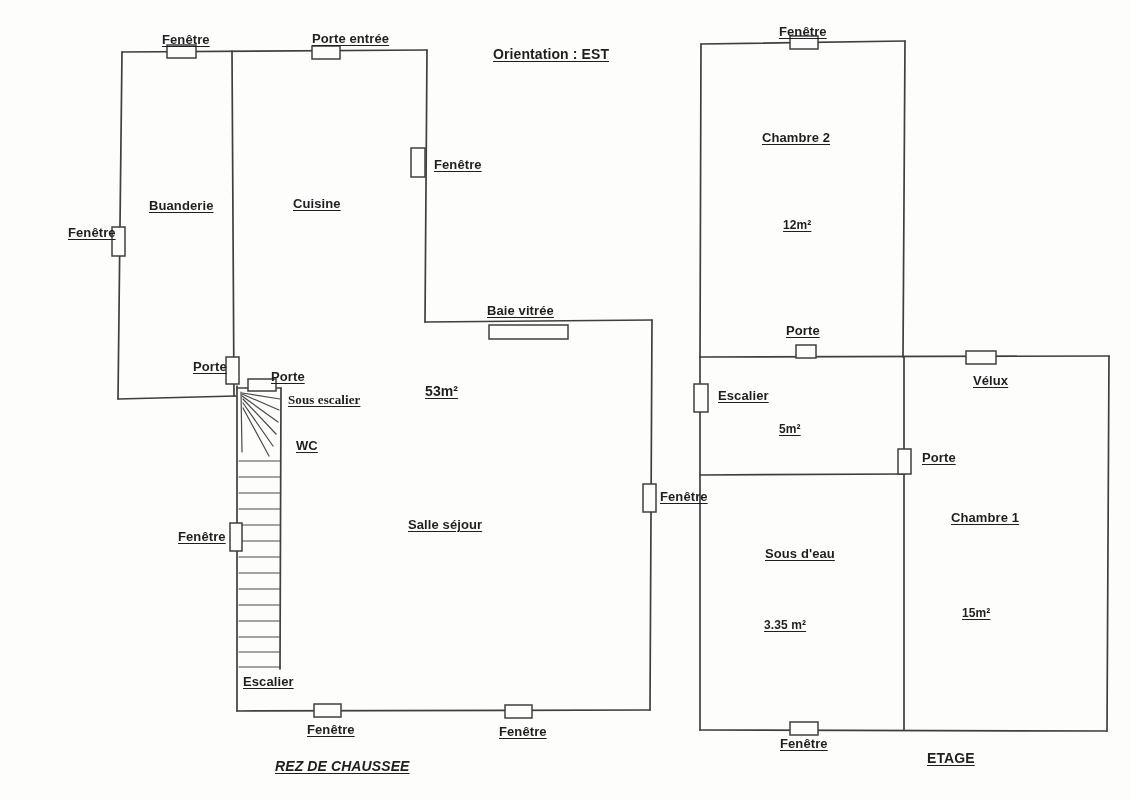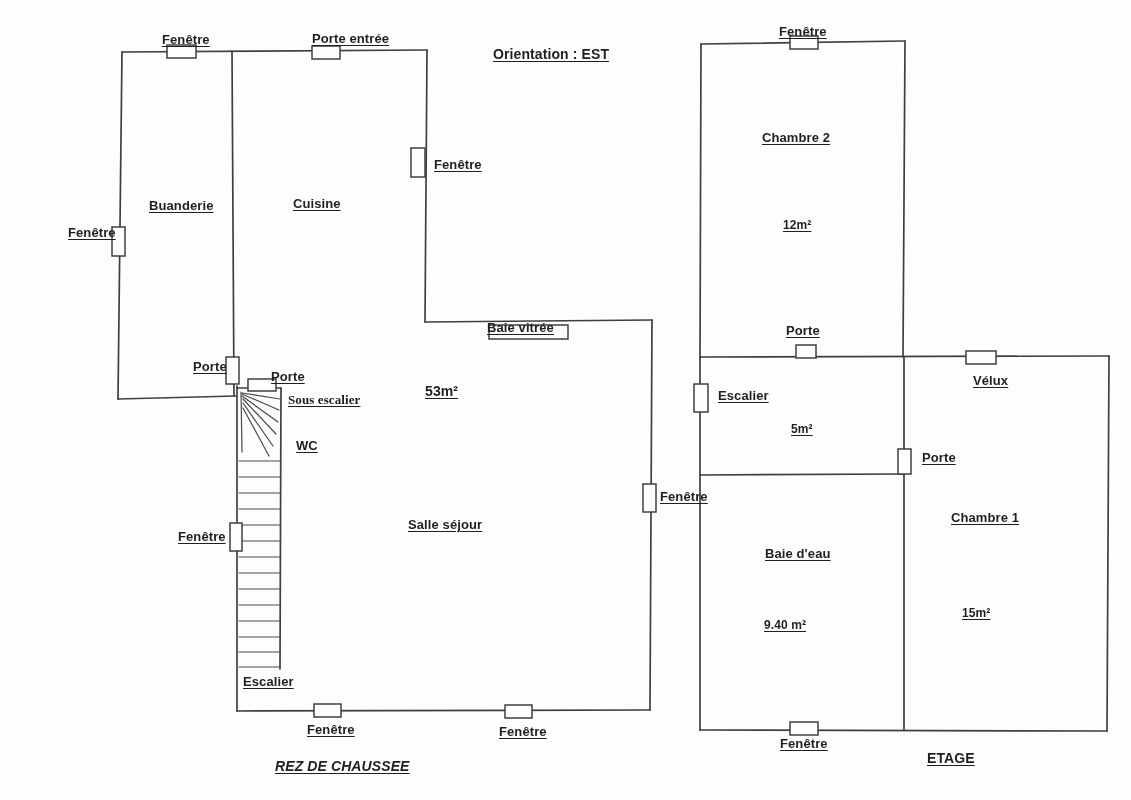--- a/index.html
+++ b/index.html
@@ -108,42 +108,42 @@
   </svg>
 
   <div class="lbl lg" style="left:493px;top:46px;">Orientation : EST</div>
 
   <div class="lbl" style="left:162px;top:32px;">Fenêtre</div>
   <div class="lbl" style="left:287px;top:31px;margin-left:25px;">Porte entrée</div>
   <div class="lbl" style="left:434px;top:157px;">Fenêtre</div>
   <div class="lbl" style="left:149px;top:198px;">Buanderie</div>
   <div class="lbl" style="left:293px;top:196px;">Cuisine</div>
   <div class="lbl" style="left:68px;top:225px;">Fenêtre</div>
-  <div class="lbl" style="left:487px;top:320px;">Baie vitrée</div>
+  <div class="lbl" style="left:487px;top:303px;">Baie vitrée</div>
   <div class="lbl" style="left:193px;top:359px;">Porte</div>
   <div class="lbl" style="left:271px;top:369px;">Porte</div>
   <div class="lbl lg" style="left:425px;top:383px;">53m²</div>
   <div class="lbl" style="left:288px;top:392px;font-family:Liberation Serif, serif;">Sous escalier</div>
   <div class="lbl" style="left:288px;top:438px;margin-left:8px;">WC</div>
   <div class="lbl" style="left:660px;top:489px;">Fenêtre</div>
   <div class="lbl" style="left:408px;top:517px;">Salle séjour</div>
   <div class="lbl" style="left:178px;top:529px;">Fenêtre</div>
   <div class="lbl" style="left:243px;top:674px;">Escalier</div>
   <div class="lbl" style="left:307px;top:722px;">Fenêtre</div>
   <div class="lbl" style="left:499px;top:724px;">Fenêtre</div>
   <div class="lbl lg" style="left:275px;top:758px;font-style:italic;">REZ DE CHAUSSEE</div>
 
   <div class="lbl" style="left:779px;top:24px;">Fenêtre</div>
   <div class="lbl" style="left:762px;top:130px;">Chambre 2</div>
   <div class="lbl md" style="left:783px;top:218px;">12m²</div>
   <div class="lbl" style="left:786px;top:323px;">Porte</div>
   <div class="lbl" style="left:973px;top:373px;">Vélux</div>
   <div class="lbl" style="left:718px;top:388px;">Escalier</div>
-  <div class="lbl md" style="left:779px;top:422px;margin-left:12px;">5m²</div>
+  <div class="lbl md" style="left:779px;top:422px;">5m²</div>
   <div class="lbl" style="left:922px;top:450px;">Porte</div>
   <div class="lbl" style="left:951px;top:510px;">Chambre 1</div>
-  <div class="lbl" style="left:765px;top:546px;">Baie d'eau</div>
+  <div class="lbl" style="left:765px;top:546px;">Sous d'eau</div>
   <div class="lbl md" style="left:962px;top:606px;">15m²</div>
-  <div class="lbl md" style="left:764px;top:618px;">9.40 m²</div>
+  <div class="lbl md" style="left:764px;top:618px;">3.35 m²</div>
   <div class="lbl" style="left:780px;top:736px;">Fenêtre</div>
   <div class="lbl lg" style="left:927px;top:750px;">ETAGE</div>
 
 </div>
 
 </body></html>

